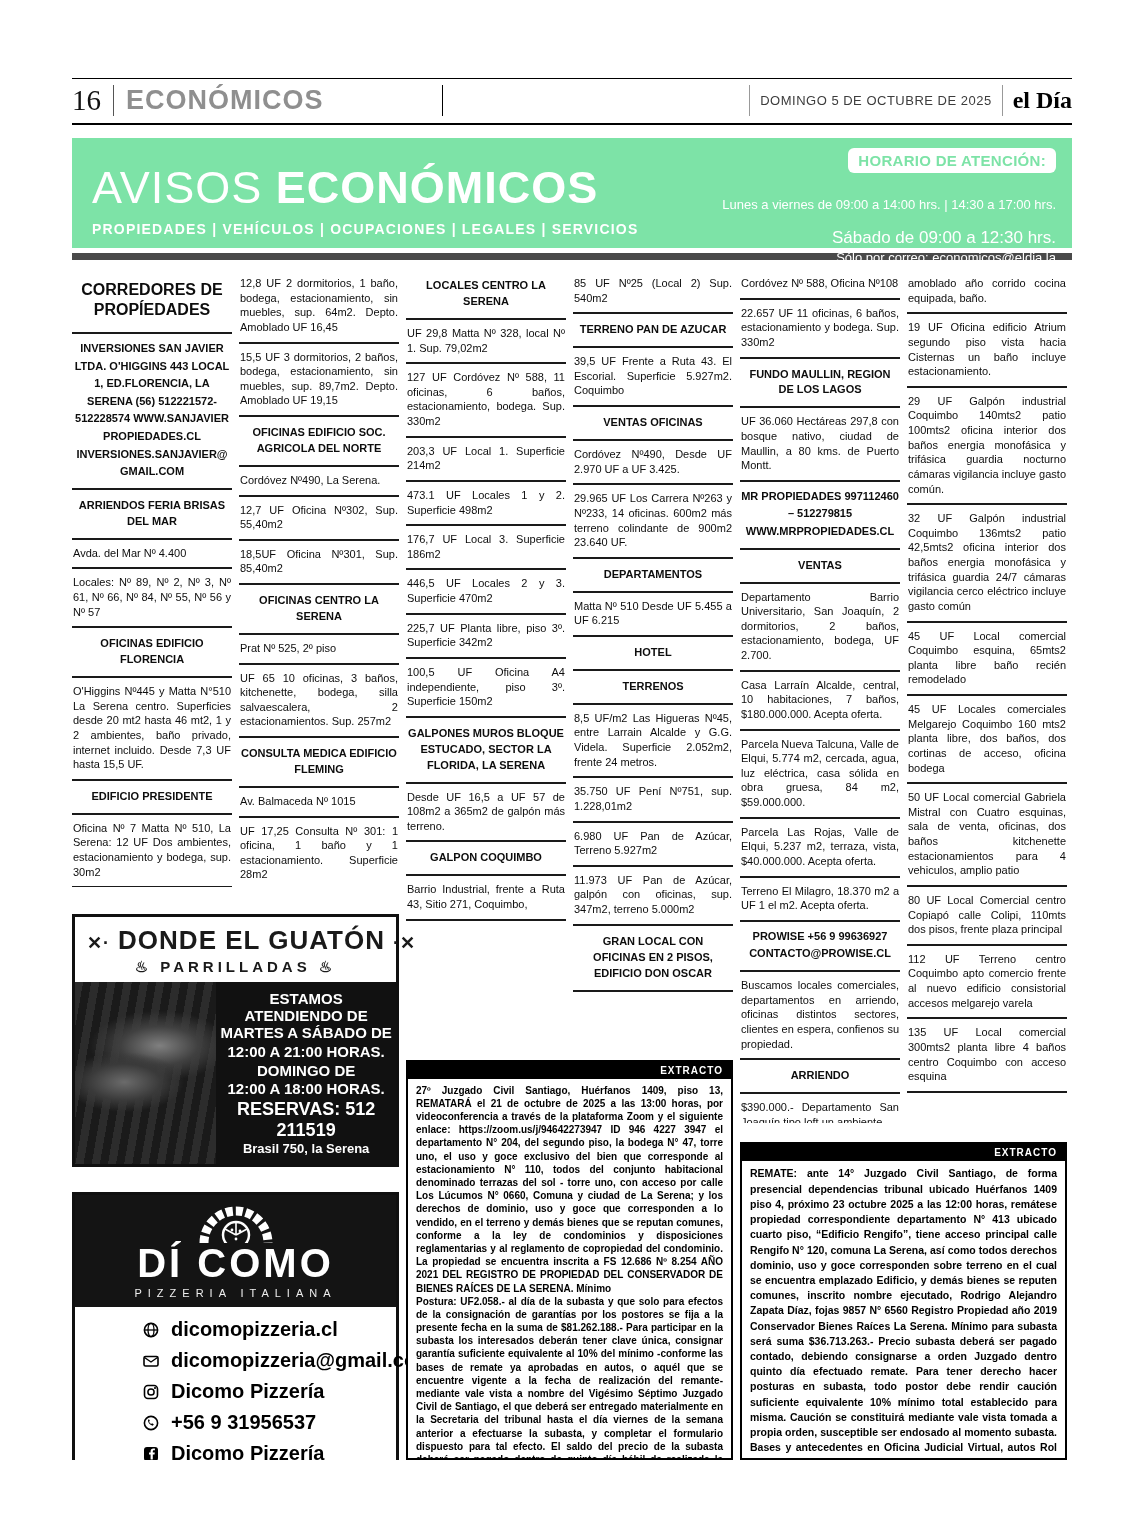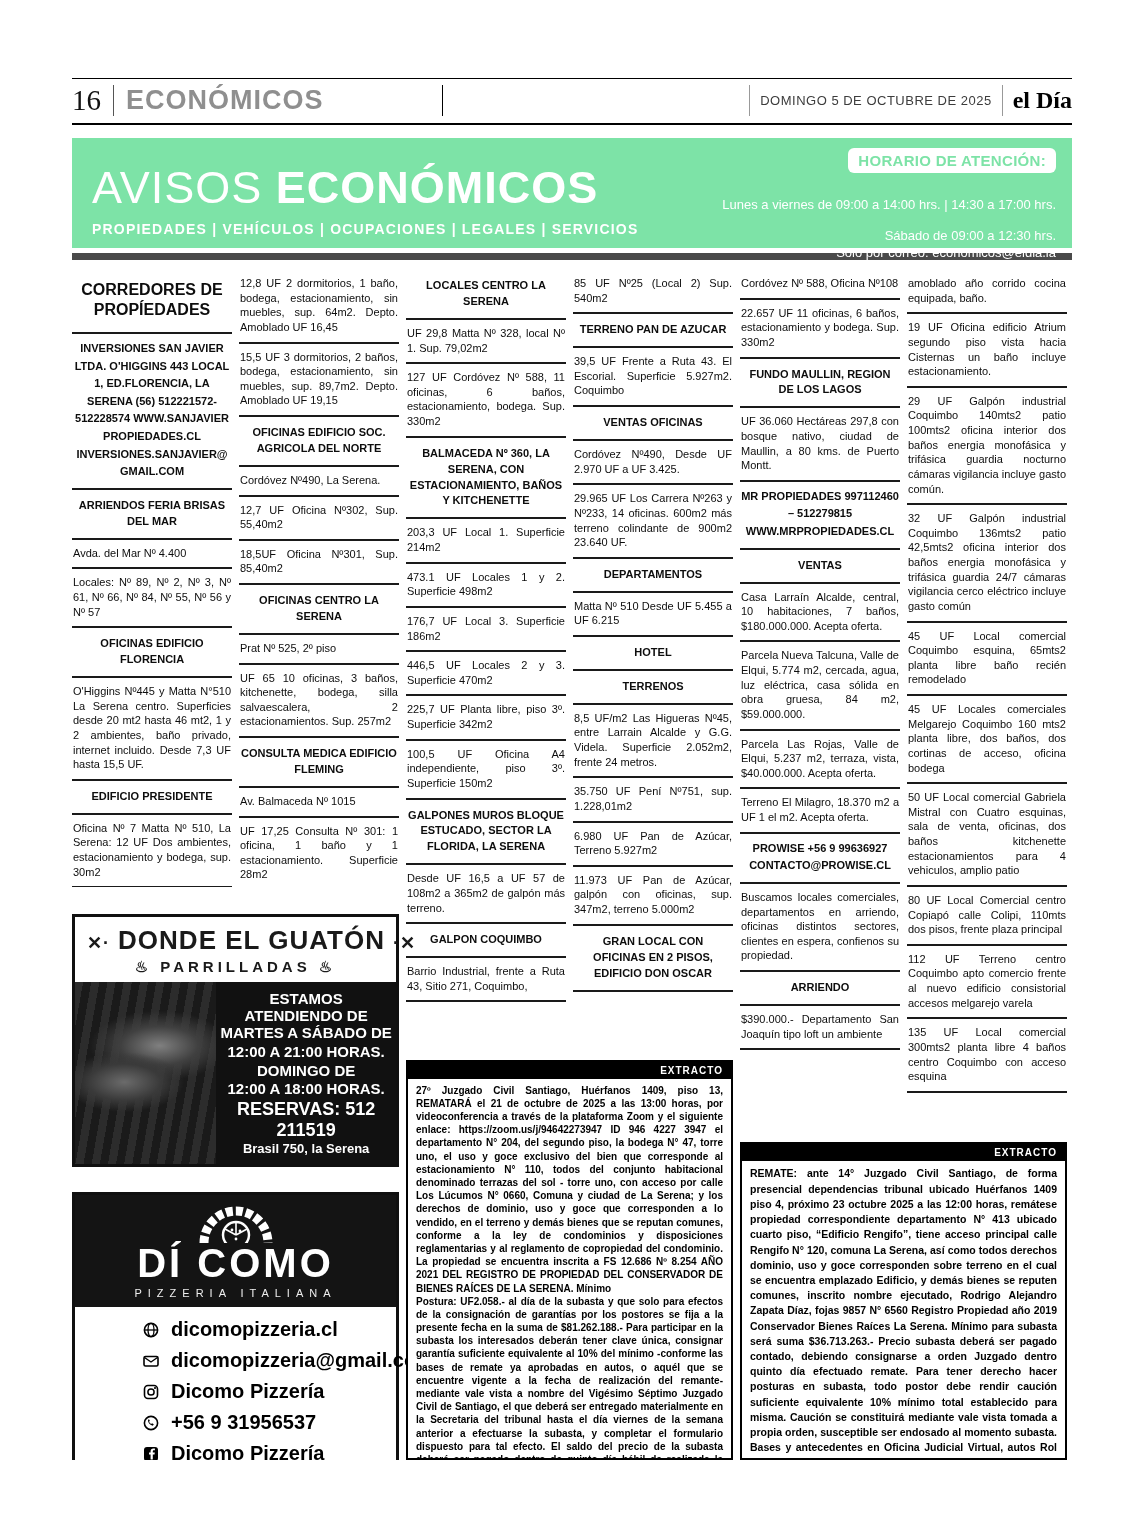--- a/index.html
+++ b/index.html
@@ -33,21 +33,21 @@
   .bn-title { font-size:45px; letter-spacing:1px; line-height:1.05; margin-top:16px; }
   .bn-title .light { font-weight:400; }
   .bn-title .bold { font-weight:800; }
   .bn-cats { font-size:14px; font-weight:700; letter-spacing:1.2px; margin-top:10px; }
   .bn-right { text-align:center; display:flex; flex-direction:column; align-items:flex-end; }
   .horario-pill {
     background:#fff; color:var(--green,#7de3a7); font-weight:800; font-size:15px;
     letter-spacing:0.3px; border-radius:6px; padding:4px 10px;
   }
   .bn-l1 { font-size:13px; margin-top:24px; font-weight:400; }
-  .bn-l2 { font-size:13px; margin-top:16px; }
+  .bn-l2 { font-size:17px; margin-top:16px; }
   .bn-l3 { font-size:13px; margin-top:2px; }
   .darkbar { height:7px; background:var(--darkbar,#4a4a4a); margin-top:5px; }
   
   .content { display:flex; gap:7px; margin-top:10px; height:1190px; overflow:hidden; }
   .pair { width:327px; display:flex; flex-direction:column;gap:15px; }
   .cols { display:flex; gap:7px; overflow:hidden; }
   .col { width:160px; overflow:hidden; }
   .it { border-bottom:2px solid #1a1a1a; padding:6px 1px 7px; font-size:11px;
         line-height:1.33; text-align:justify; color:#0d0d0d; }
   .it.h { font-weight:800; text-align:center; font-size:11px; padding:8px 2px; line-height:1.45; }
@@ -239,21 +239,20 @@
         <div class="d-footer">J. J. Pérez 4199, Local 2, Rosario · Peñuelas</div>
       </div>
     </div>
 
     <div class="pair">
       <div class="cols h2">
         <div class="col">
             <div class="it h">LOCALES CENTRO LA SERENA</div>
             <div class="it p">UF 29,8 Matta Nº 328, local Nº 1. Sup. 79,02m2</div>
             <div class="it p">127 UF Cordóvez Nº 588, 11 oficinas, 6 baños, estacionamiento, bodega. Sup. 330m2</div>
-            <div class="it h">BALMACEDA Nº 360, LA SERENA, CON ESTACIONAMIENTO, BAÑOS Y KITCHENETTE</div>
             <div class="it p">203,3 UF Local 1. Superficie 214m2</div>
             <div class="it p">473.1 UF Locales 1 y 2. Superficie 498m2</div>
             <div class="it p">176,7 UF Local 3. Superficie 186m2</div>
             <div class="it p">446,5 UF Locales 2 y 3. Superficie 470m2</div>
             <div class="it p">225,7 UF Planta libre, piso 3º. Superficie 342m2</div>
             <div class="it p">100,5 UF Oficina A4 independiente, piso 3º. Superficie 150m2</div>
             <div class="it h">GALPONES MUROS BLOQUE ESTUCADO, SECTOR LA FLORIDA, LA SERENA</div>
             <div class="it p">Desde UF 16,5 a UF 57 de 108m2 a 365m2 de galpón más terreno.</div>
             <div class="it h">GALPON COQUIMBO</div>
             <div class="it p">Barrio Industrial, frente a Ruta 43, Sitio 271, Coquimbo,</div>
@@ -287,20 +286,21 @@
 
     <div class="pair">
       <div class="cols h3">
         <div class="col">
             <div class="it p">Cordóvez Nº 588, Oficina Nº108</div>
             <div class="it p">22.657 UF 11 oficinas, 6 baños, estacionamiento y bodega. Sup. 330m2</div>
             <div class="it h">FUNDO MAULLIN, REGION DE LOS LAGOS</div>
             <div class="it p">UF 36.060 Hectáreas 297,8 con bosque nativo, ciudad de Maullin, a 80 kms. de Puerto Montt.</div>
             <div class="it c">MR PROPIEDADES 997112460 – 512279815 WWW.MRPROPIEDADES.CL</div>
             <div class="it h">VENTAS</div>
+            <div class="it p">Departamento Barrio Universitario, San Joaquín, 2 dormitorios, 2 baños, estacionamiento, bodega, UF 2.700.</div>
             <div class="it p">Casa Larraín Alcalde, central, 10 habitaciones, 7 baños, $180.000.000. Acepta oferta.</div>
             <div class="it p">Parcela Nueva Talcuna, Valle de Elqui, 5.774 m2, cercada, agua, luz eléctrica, casa sólida en obra gruesa, 84 m2, $59.000.000.</div>
             <div class="it p">Parcela Las Rojas, Valle de Elqui, 5.237 m2, terraza, vista, $40.000.000. Acepta oferta.</div>
             <div class="it p">Terreno El Milagro, 18.370 m2 a UF 1 el m2. Acepta oferta.</div>
             <div class="it c">PROWISE +56 9 99636927 CONTACTO@PROWISE.CL</div>
             <div class="it p">Buscamos locales comerciales, departamentos en arriendo, oficinas distintos sectores, clientes en espera, confienos su propiedad.</div>
             <div class="it h">ARRIENDO</div>
             <div class="it p">$390.000.- Departamento San Joaquín tipo loft un ambiente</div>
           </div>
         <div class="col">

